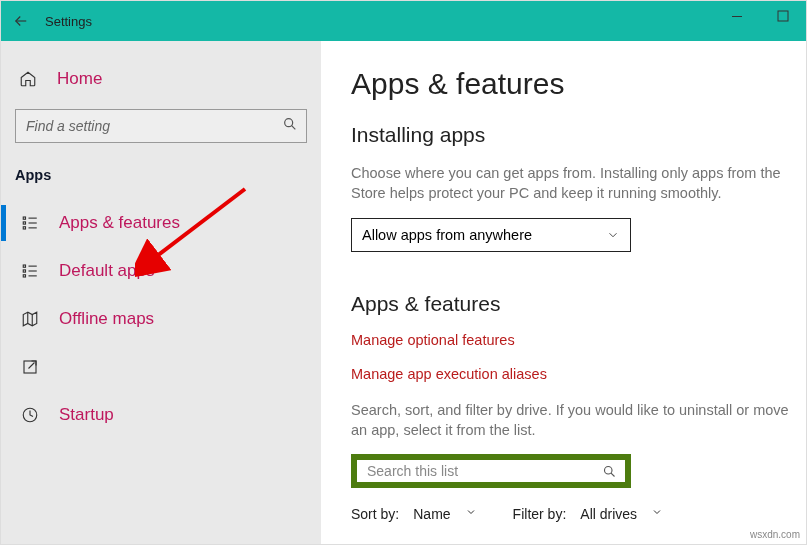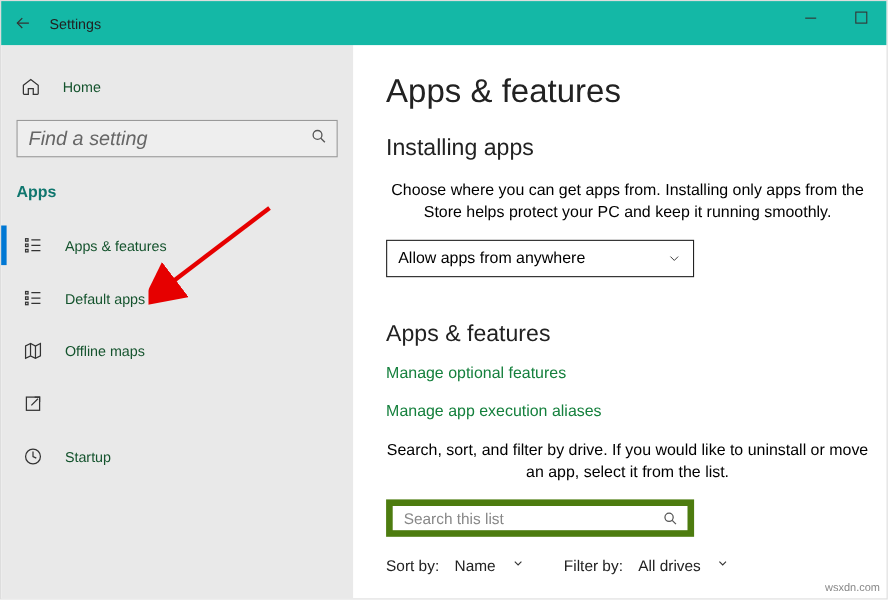--- a/index.html
+++ b/index.html
@@ -6,35 +6,35 @@
   body { width: 807px; height: 545px; background: #fff; overflow: hidden; position: relative; border: 1px solid #ddd; }
   .titlebar { height: 40px; display: flex; align-items: center; background: #14b8a6; position: relative; }
   .back-btn { width: 40px; height: 40px; display: flex; align-items: center; justify-content: center; cursor: pointer; }
   .title { font-size: 13px; margin-left: 4px; color: #222; }
   .window-controls { position: absolute; right: 0; top: 0; display: flex; }
   .win-ctrl { width: 46px; height: 30px; display: flex; align-items: center; justify-content: center; cursor: pointer; }
   .main { display: flex; height: calc(100% - 40px); }
   .sidebar { width: 320px; background: #e9e9e9; padding-top: 18px; }
   .home-row { display: flex; align-items: center; height: 40px; padding-left: 16px; cursor: pointer; margin-bottom: 10px; }
   .home-row .icon, .nav-item .icon { width: 22px; display: flex; align-items: center; justify-content: center; margin-right: 18px; color: #333; }
-  .home-row .label, .nav-item .label { font-size: 13px; color: #14532d; }
+  .home-row .label, .nav-item .label { font-size: 17px; color: #be185d; }
   .search-wrap { margin: 0 14px 16px 14px; }
   .search-box { width: 100%; height: 34px; border: 1px solid #999; background: #eee; position: relative; display: flex; align-items: center; }
-  .search-box input { flex: 1; border: none; background: transparent; padding: 0 36px 0 10px; font-size: 18px; outline: none; color: #555; font-style: italic; }
+  .search-box input { flex: 1; border: none; background: transparent; padding: 0 36px 0 10px; font-size: 14px; outline: none; color: #555; font-style: italic; }
   .search-box input::placeholder { color: #666; font-style: italic; }
   .search-box .search-ic { position: absolute; right: 8px; top: 6px; color: #555; }
-  .section-title { font-weight: 600; font-size: 14.5px; padding: 8px 14px 16px 14px; color: #0f766e; }
+  .section-title { font-weight: 600; font-size: 14.5px; padding: 8px 14px 16px 14px; color: #0f172a; }
   .nav-item { display: flex; align-items: center; height: 48px; padding-left: 18px; cursor: pointer; position: relative; }
   .nav-item.active::before { content: ""; position: absolute; left: 0; top: 6px; bottom: 6px; width: 5px; background: #0078d4; }
   .content { flex: 1; padding: 26px 16px 10px 30px; overflow: hidden; }
   h1 { font-size: 30px; font-weight: 400; color: #222; margin-bottom: 22px; }
   h2 { font-size: 21px; font-weight: 400; color: #222; margin-bottom: 16px; }
-  .desc { font-size: 14.5px; color: #000000; line-height: 1.4; margin-bottom: 14px; max-width: 450px; text-align: center; }
+  .desc { font-size: 14.5px; color: #737373; line-height: 1.4; margin-bottom: 14px; max-width: 450px; }
   .dropdown { width: 280px; height: 34px; border: 1px solid #222; display: flex; align-items: center; justify-content: space-between; padding: 0 10px; cursor: pointer; margin-bottom: 40px; font-size: 14.5px; }
-  .link { color: #15803d; font-size: 14.5px; cursor: pointer; margin-bottom: 18px; display: block; }
+  .link { color: #b91c1c; font-size: 14.5px; cursor: pointer; margin-bottom: 18px; display: block; }
   .search-list { width: 280px; height: 34px; border: 6px solid #4d7c0f; display: flex; align-items: center; padding: 0 10px; font-size: 14px; color: #888; position: relative; margin-bottom: 18px; }
   .search-list .search-ic { position: absolute; right: 8px; color: #555; }
   .sortfilter { font-size: 14px; color: #222; display: flex; gap: 36px; }
   .sf-item { display: flex; gap: 14px; cursor: pointer; }
   svg { display: block; }
   .arrow-annotation { position: absolute; left: 134px; top: 180px; pointer-events: none; }
   .watermark { position: absolute; right: 6px; bottom: 4px; font-size: 10px; color: #888; }
 </style>
 </head>
 <body>

